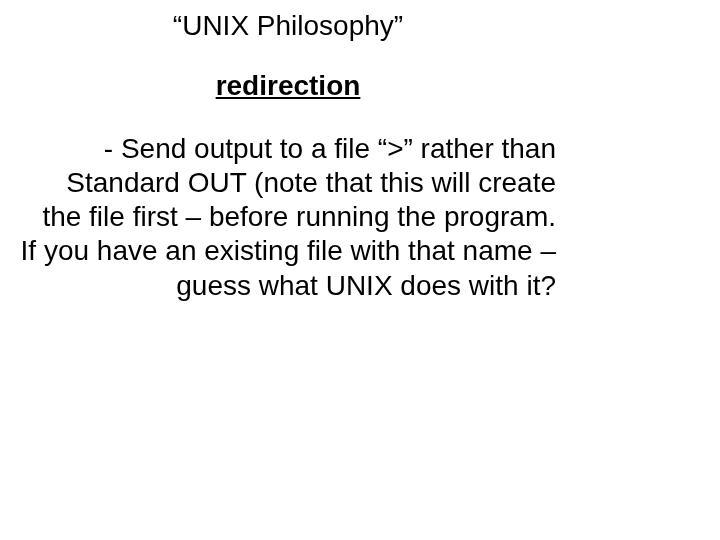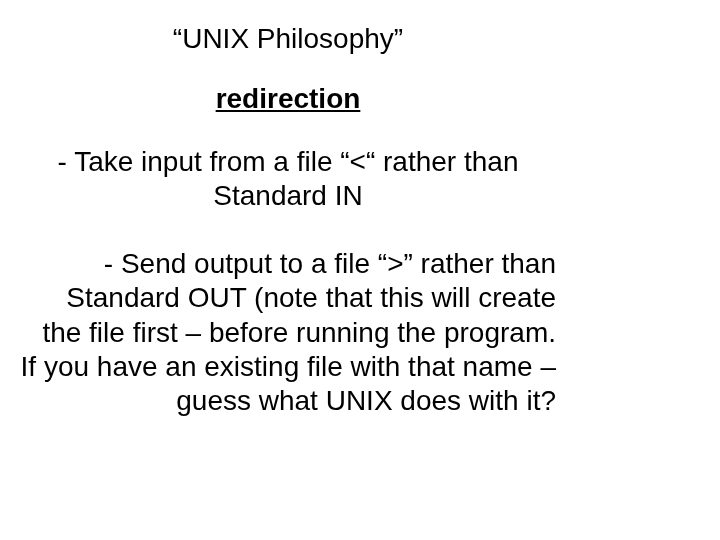--- a/index.html
+++ b/index.html
@@ -9,21 +9,21 @@
     height: 540px;
     background: #ffffff;
     font-family: Arial, Helvetica, sans-serif;
     color: #000000;
   }
   .slide {
     width: 576px;
     height: 540px;
     position: relative;
     box-sizing: border-box;
-    padding: 23px 20px 0 20px;
+    padding: 10px 20px 0 20px;
   }
   .title {
     text-align: center;
     font-size: 28px;
     margin: 0 0 28px 0;
     font-weight: normal;
   }
   .subtitle {
     text-align: center;
     font-size: 28px;
@@ -45,16 +45,15 @@
     margin: 0;
     font-weight: normal;
   }
 </style>
 </head>
 <body>
 
 <div class="slide">
   <div class="title">“UNIX Philosophy”</div>
   <div class="subtitle">redirection</div>
-  <div class="bullet1">- Take input from a file “&lt;“ rather than Standard IN</div>
   <div class="bullet2">-  Send output to a file “&gt;” rather than Standard OUT
 (note that this will create the file first – before running the program. If you have an existing file with that name – guess what UNIX does with it?</div>
 </div>
 
 </body></html>

